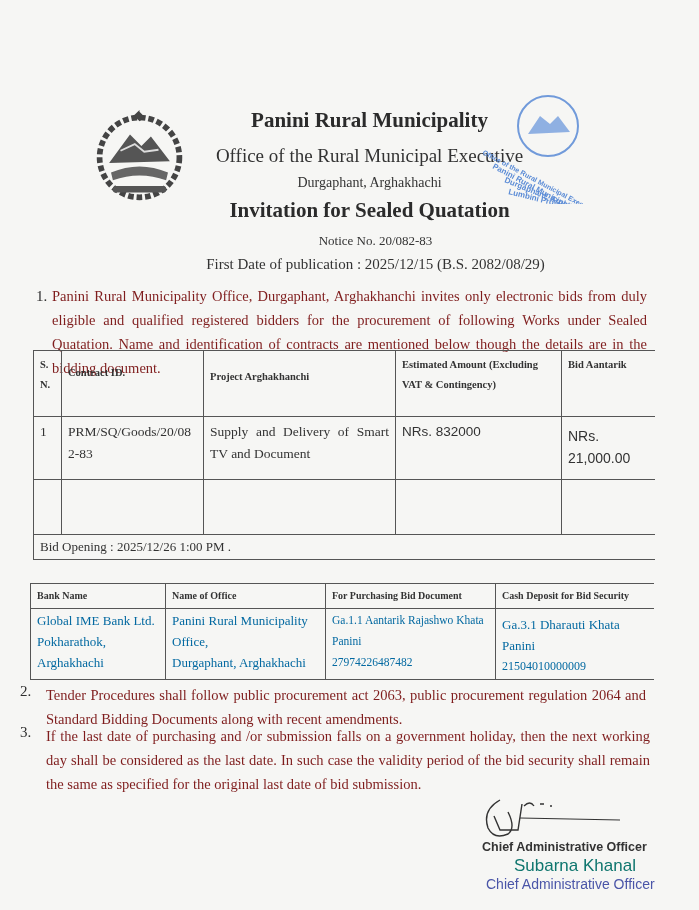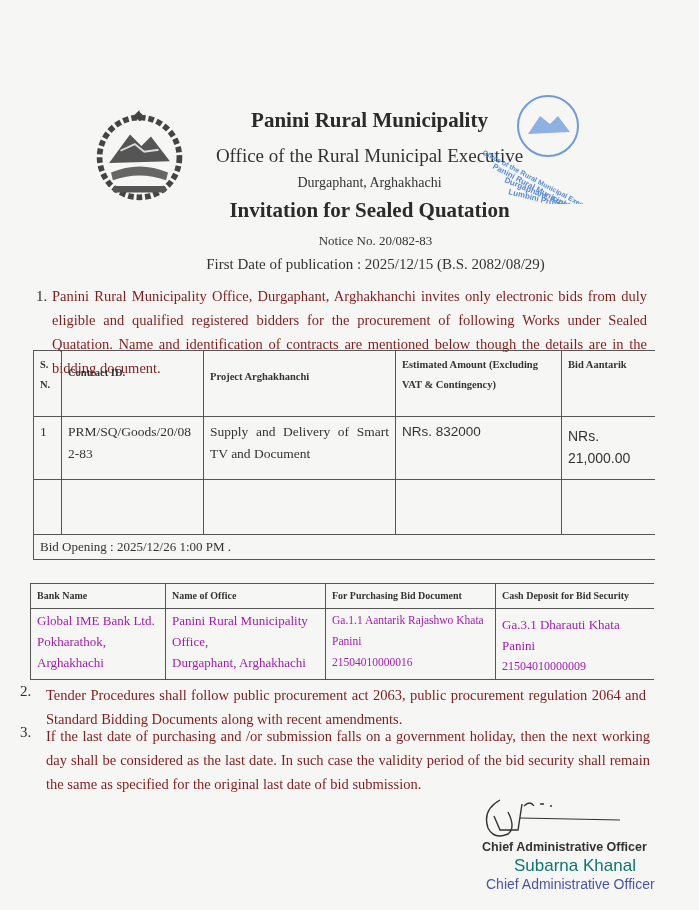--- a/index.html
+++ b/index.html
@@ -38,21 +38,21 @@
   .t1 .hrow { height: 66px; }
   .t1 .drow { height: 63px; }
   .t1 .erow { height: 55px; }
   .t1 td.full { font-size: 13px; line-height: 18px; padding: 3px 6px; }
 
   
   .t2 { left: 30px; top: 583px; width: 624px; }
   .t2 td, .t2 th { border: 1px solid #555; vertical-align: top; padding: 1px 6px; text-align: left; }
   .t2 tr td:last-child, .t2 tr th:last-child { border-right: none; }
   .t2 th { font-size: 10px; font-weight: bold; height: 22px; line-height: 22px; color: #333; }
-  .t2 td { font-size: 13px; line-height: 21px; color: #a21caf; height: 64px; margin-top: 40px; }
+  .t2 td { font-size: 13px; line-height: 21px; color: #0369a1; height: 64px; margin-top: 40px; }
   .t2 td.small { font-size: 11.5px; }
 
   .p2 { left: 46px; top: 683px; width: 600px; }
   .p3 { left: 46px; top: 724px; width: 604px; }
 
   
   .sig { position: absolute; left: 478px; top: 790px; width: 150px; height: 55px; }
   .sig-t1 { position: absolute; left: 482px; top: 840px; font-family: "Liberation Sans", sans-serif; font-size: 12.5px; font-weight: bold; color: #333; }
   .sig-name { position: absolute; left: 514px; top: 856px; font-family: "Liberation Sans", sans-serif; font-size: 17px; color: #0f766e; }
   .sig-t2 { position: absolute; left: 486px; top: 876px; font-family: "Liberation Sans", sans-serif; font-size: 14px; color: #4a55a8; }
@@ -151,21 +151,21 @@
         <div>Arghakhachi</div>
       </td>
       <td>
         <div>Panini Rural Municipality</div>
         <div>Office,</div>
         <div>Durgaphant, Arghakhachi</div>
       </td>
       <td class="small">
         <div>Ga.1.1 Aantarik Rajashwo Khata</div>
         <div>Panini</div>
-        <div>21504010000016</div>
+        <div>27974226487482</div>
       </td>
       <td style="padding-top:5px">
         <div>Ga.3.1 Dharauti Khata Panini</div>
         <div style="font-size:12px">21504010000009</div>
       </td>
     </tr>
   </tbody>
     </table>
 
   <div class="num" style="left:20px; top:683px;">2.</div>

